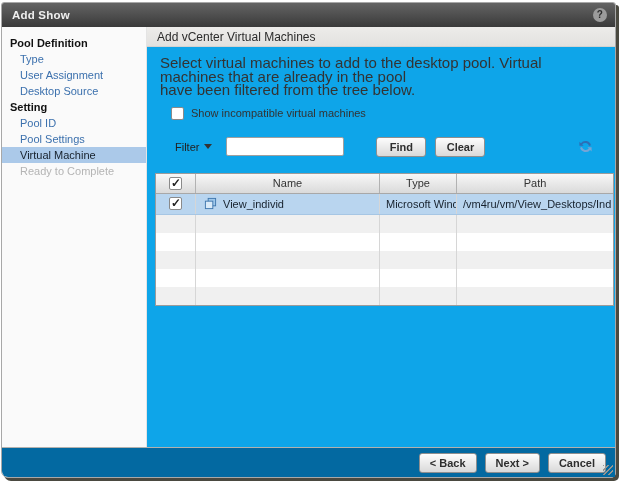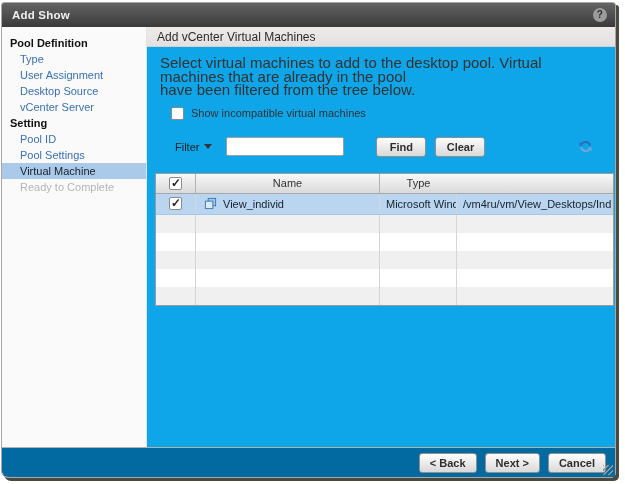--- a/index.html
+++ b/index.html
@@ -143,21 +143,20 @@
       <span class="help-badge">?</span>
     </div>
 
     <div class="main">
 
       <div class="sidebar">
         <div class="side-header">Pool Definition</div>
         <div class="side-link">Type</div>
         <div class="side-link">User Assignment</div>
         <div class="side-link">Desktop Source</div>
-        <div class="side-link">vCenter Server</div>
         <div class="side-header">Setting</div>
         <div class="side-link">Pool ID</div>
         <div class="side-link">Pool Settings</div>
         <div class="side-link selected">Virtual Machine</div>
         <div class="side-link disabled">Ready to Complete</div>
       </div>
 
       <div class="content">
         <div class="content-header">
           <span>Add vCenter Virtual Machines</span>
@@ -188,20 +187,21 @@
           </svg>
         </div>
 
         <div class="table">
           <div class="thead">
             <div class="cell col-check">
               <span class="checkbox checked"></span>
             </div>
             <div class="cell col-name">Name</div>
             <div class="cell col-type">Type</div>
+            <div class="cell col-path">Path</div>
           </div>
 
           <div class="trow vm-row">
             <div class="cell col-check">
               <span class="checkbox checked"></span>
             </div>
             <div class="cell col-name">
               <span class="vm-icon">
                 <svg viewBox="0 0 14 14" width="13" height="13">
                   <rect x="4.5" y="1.5" width="8" height="8" fill="#9ec7ea" stroke="#3f76ad"></rect>

